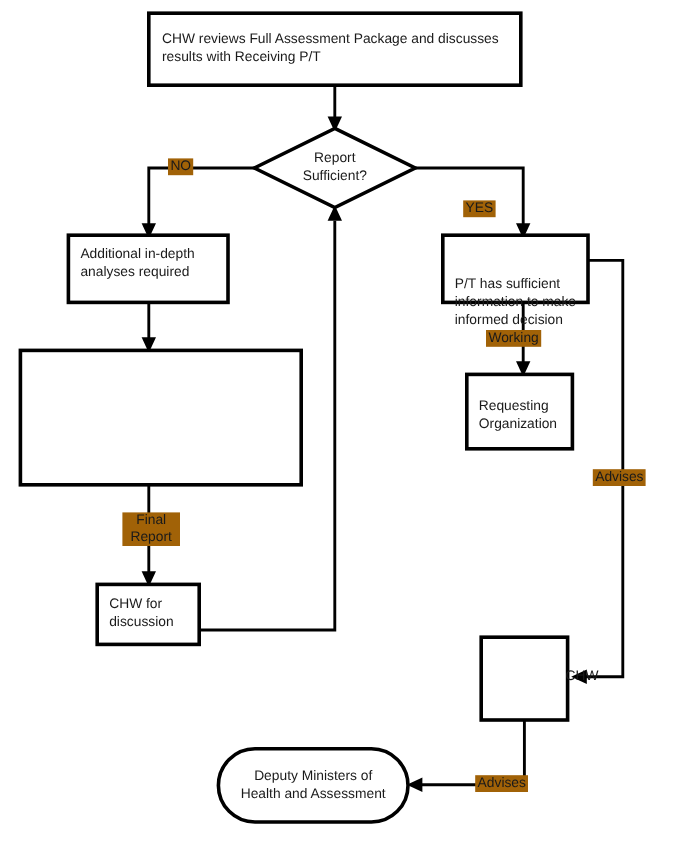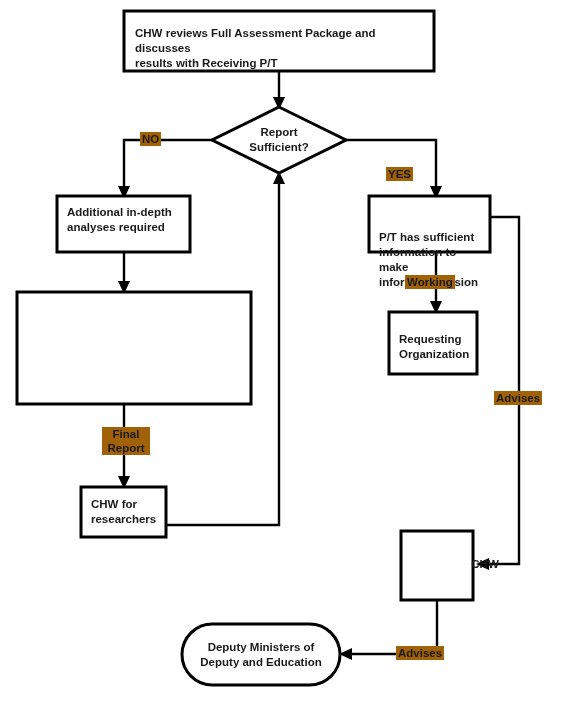--- a/index.html
+++ b/index.html
@@ -11,21 +11,20 @@
     width: 582px;
     height: 708px;
     font-family: "Liberation Sans", sans-serif;
     overflow: hidden;
   }
   #flowchart-root {
     position: relative;
     width: 582px;
     height: 535px;
     background: #ffffff;
-    font-weight: bold;
   }
   svg.chart-canvas {
     position: absolute;
     top: 0;
     left: 0;
     width: 582px;
     height: 708px;
   }
   .node-shape {
     fill: #ffffff;
@@ -122,33 +121,33 @@
 results with Receiving P/T</div>
 
   <div class="node-text centered" style="left:234px; top:125px; width:90px;">Report
 Sufficient?</div>
 
   <div class="node-text" style="left:67px; top:205px; width:118px;">Additional in-depth
 analyses required</div>
 
 
   <div class="node-text" style="left:91px; top:497px; width:72px;">CHW for
-researchers</div>
+discussion</div>
 
   <div class="node-text" style="left:379px; top:202px; width:108px;margin-top:28px;">P/T has sufficient
 information to make
 informed decision</div>
 
   <div class="node-text" style="left:399px; top:332px; width:80px;">Requesting
 Organization</div>
 
   <div class="node-text centered" style="left:403px; top:557px; width:68px;padding-left:48px;">CHW</div>
 
   <div class="node-text centered" style="left:190px; top:640px; width:142px;">Deputy Ministers of
-Deputy and Education</div>
+Health and Assessment</div>
 
   <div class="edge-label" style="left:140px; top:132px;">NO</div>
 
   <div class="edge-label" style="left:386px; top:132px;margin-top:35px;">YES</div>
 
   <div class="edge-label" style="left:405px; top:275px;">Working</div>
 
   <div class="edge-label" style="left:102px; top:427px; width:44px;">Final
 Report</div>
 

